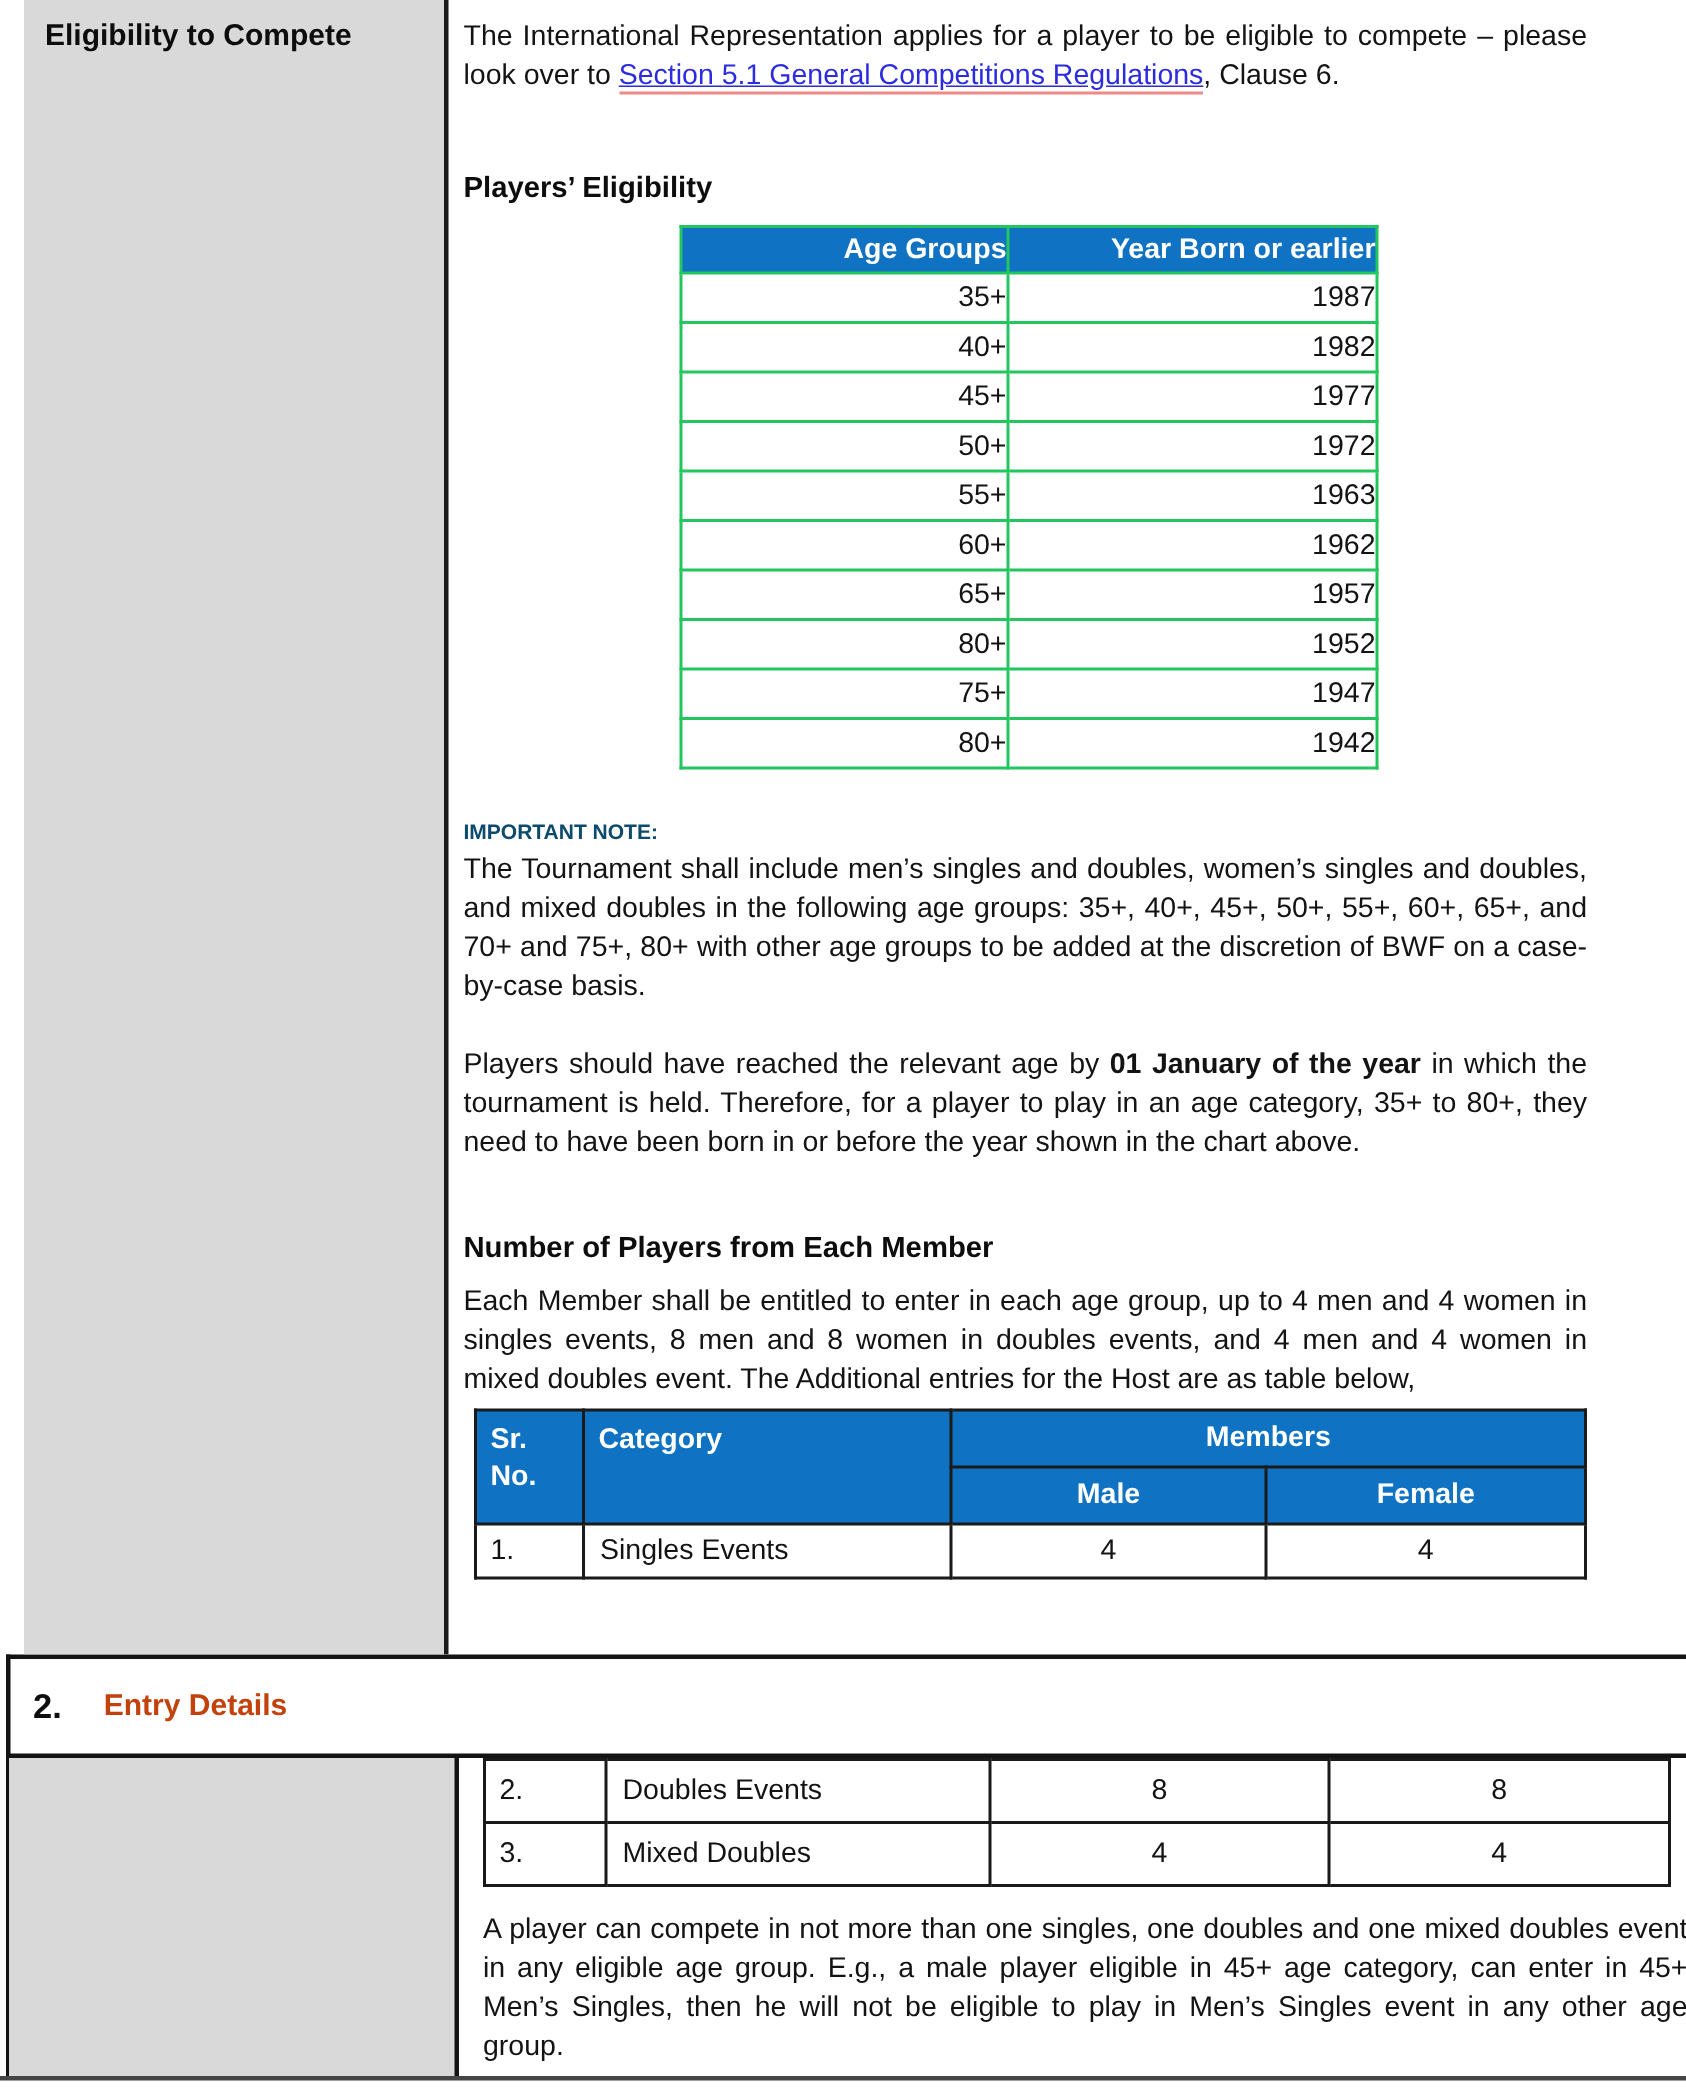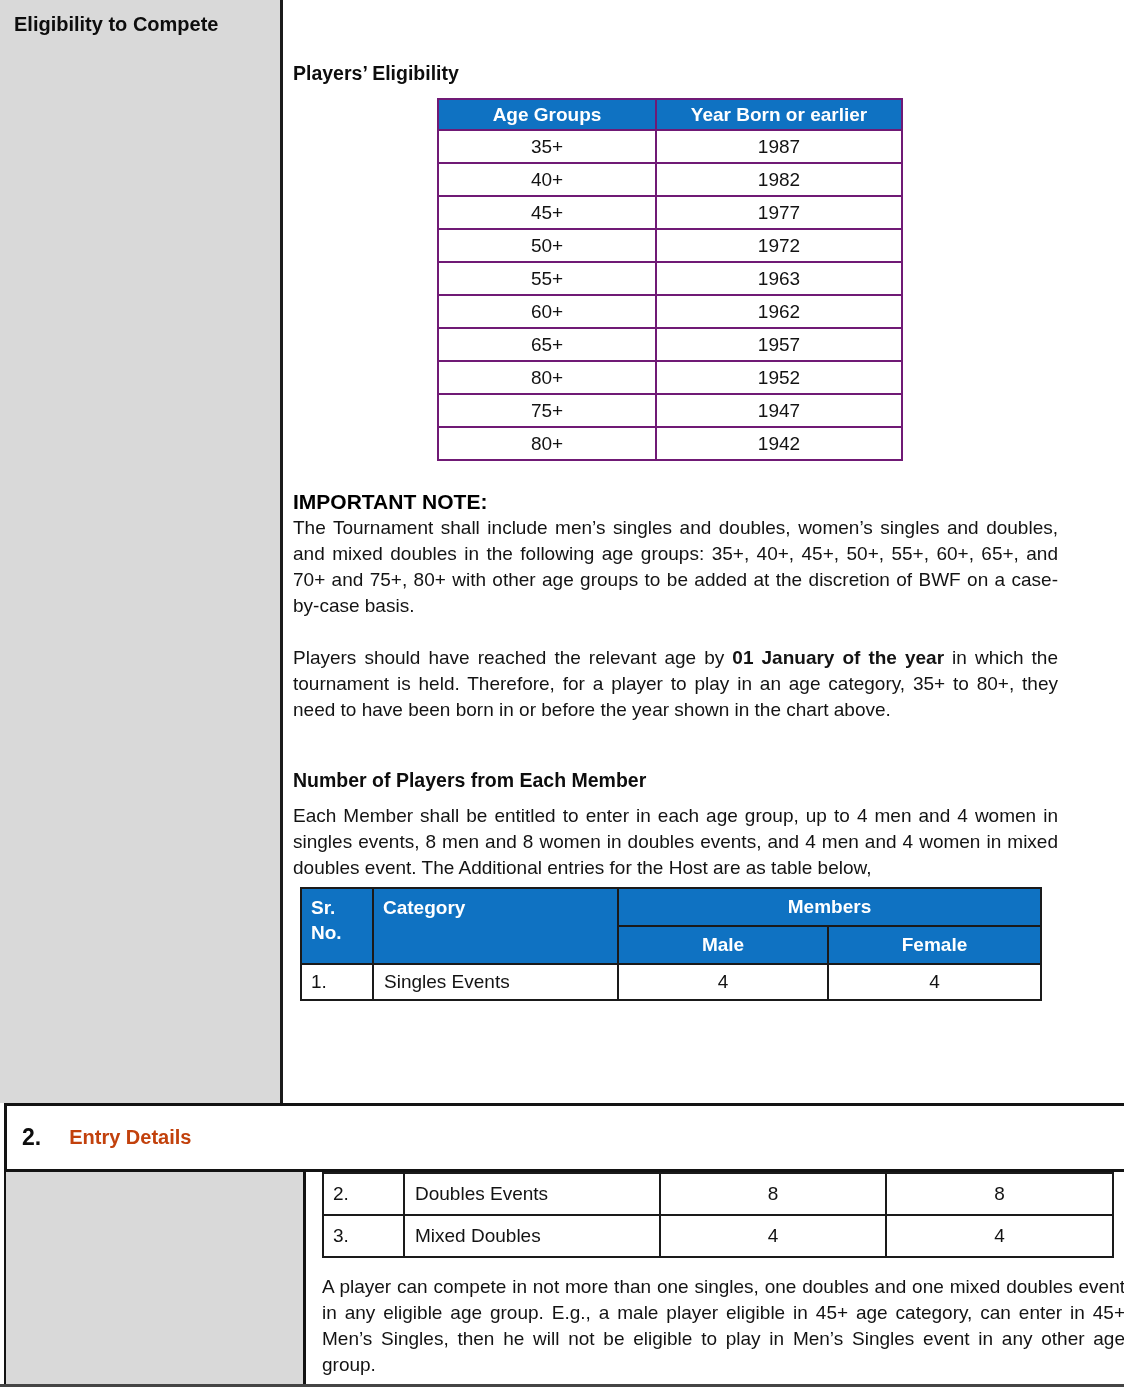--- a/index.html
+++ b/index.html
@@ -7,21 +7,21 @@
   body {
     width: 1124px; height: 1394px;
     font-family: "Liberation Sans", sans-serif;
     color: #111111;
     position: relative;
     overflow: hidden;
   }
   .page { width: 1124px; height: 1394px; position: relative; }
 
   
-  .top-region { display: flex; height: 1103px; overflow: hidden; }
+  .top-region { display: flex; height: 1103px; overflow: hidden; margin-left: 16px; }
   .sidebar {
     width: 280px; background: #d9d9d9; flex-shrink: 0;
     padding: 13px 14px;
   }
   .sidebar-title { font-size: 20px; font-weight: bold; color: #0d0d0d; }
   .v-divider { width: 3px; background: #1b1b1b; flex-shrink: 0; }
   .content { flex: 1; padding: 12px 66px 0 10px; }
 
   p.body { font-size: 19px; line-height: 26px; text-align: justify; color: #131313; }
   .intro { margin-bottom: 0; }
@@ -34,31 +34,31 @@
   }
   h3.subhead { font-size: 19.5px; font-weight: bold; color: #0d0d0d; line-height: 26px; }
   .players-head { margin-top: 48px; }
 
   
   table.age-table {
     border-collapse: collapse; margin: 12px 0 0 144px;
     table-layout: fixed; width: 464px;
   }
   table.age-table th, table.age-table td {
-    border: 2px solid #701a75; text-align: center;
+    border: 2px solid #22c55e; text-align: right;
   }
   table.age-table th {
     background: #0f72c2; color: #ffffff; font-size: 19px; font-weight: bold;
     height: 31px;
   }
   table.age-table td { font-size: 19px; height: 33px; color: #131313; }
   .col-age { width: 218px; } .col-year { width: 246px; }
 
   .important-label {
-    color: #000000; font-size: 21px; font-weight: bold;
+    color: #0c4a6e; font-size: 14px; font-weight: bold;
     margin-top: 28px; line-height: 26px;
   }
   .para-gap { margin-top: 26px; }
   .members-head { margin-top: 44px; }
   .members-body { margin-top: 10px; }
 
   
   table.members-table {
     border-collapse: collapse; margin: 6px 0 0 7px;
     table-layout: fixed; width: 740px; border-radius: 20px;
@@ -113,20 +113,21 @@
   <div class="top-region">
 
     <div class="sidebar">
       <div class="sidebar-title">Eligibility to Compete</div>
     </div>
 
     <div class="v-divider"></div>
 
     <div class="content">
 
+      <p class="body intro"><span>The International Representation applies for a player to be eligible to compete – please look over to </span><a class="doc-link">Section 5.1 General Competitions Regulations</a><span>, Clause 6.</span></p>
 
       <h3 class="subhead players-head">Players’ Eligibility</h3>
 
       <table class="age-table">
         <colgroup>
             <col class="col-age">
             <col class="col-year">
           </colgroup>
         <thead>
           <tr>

